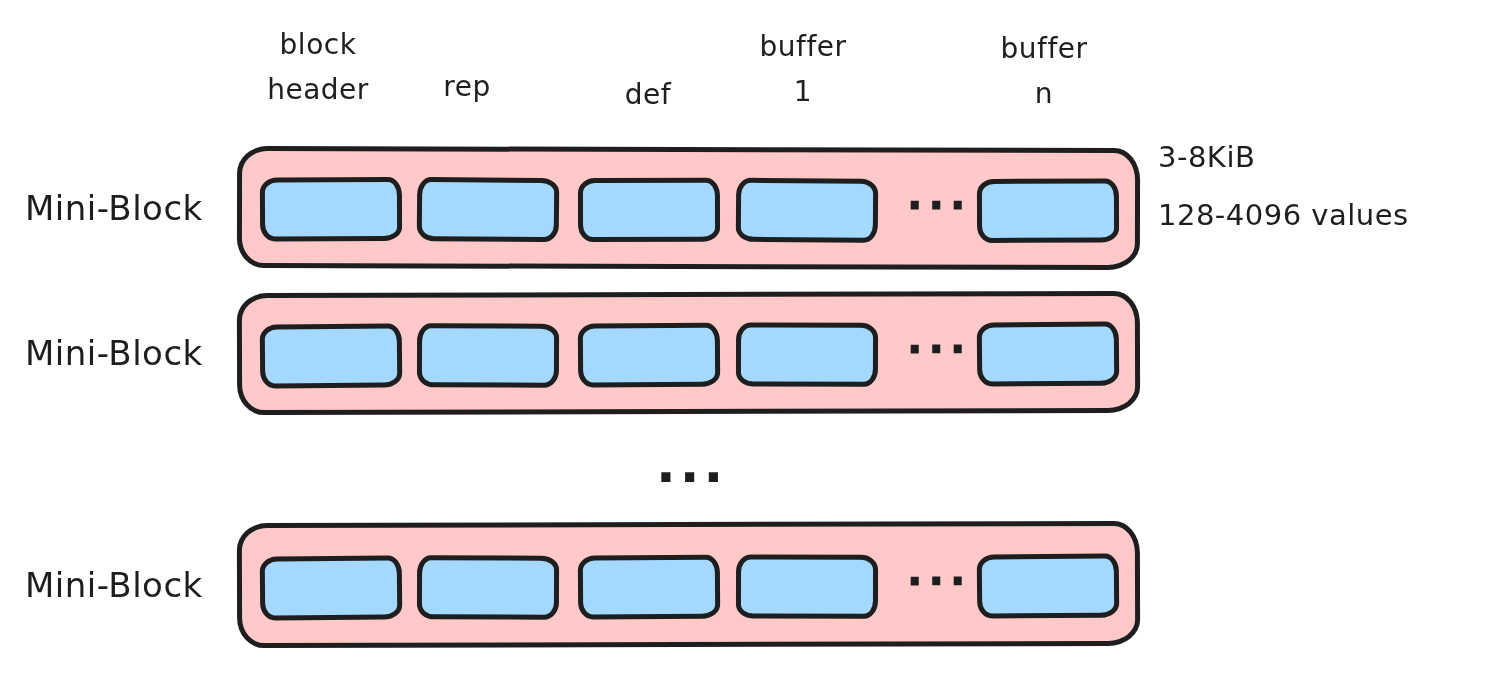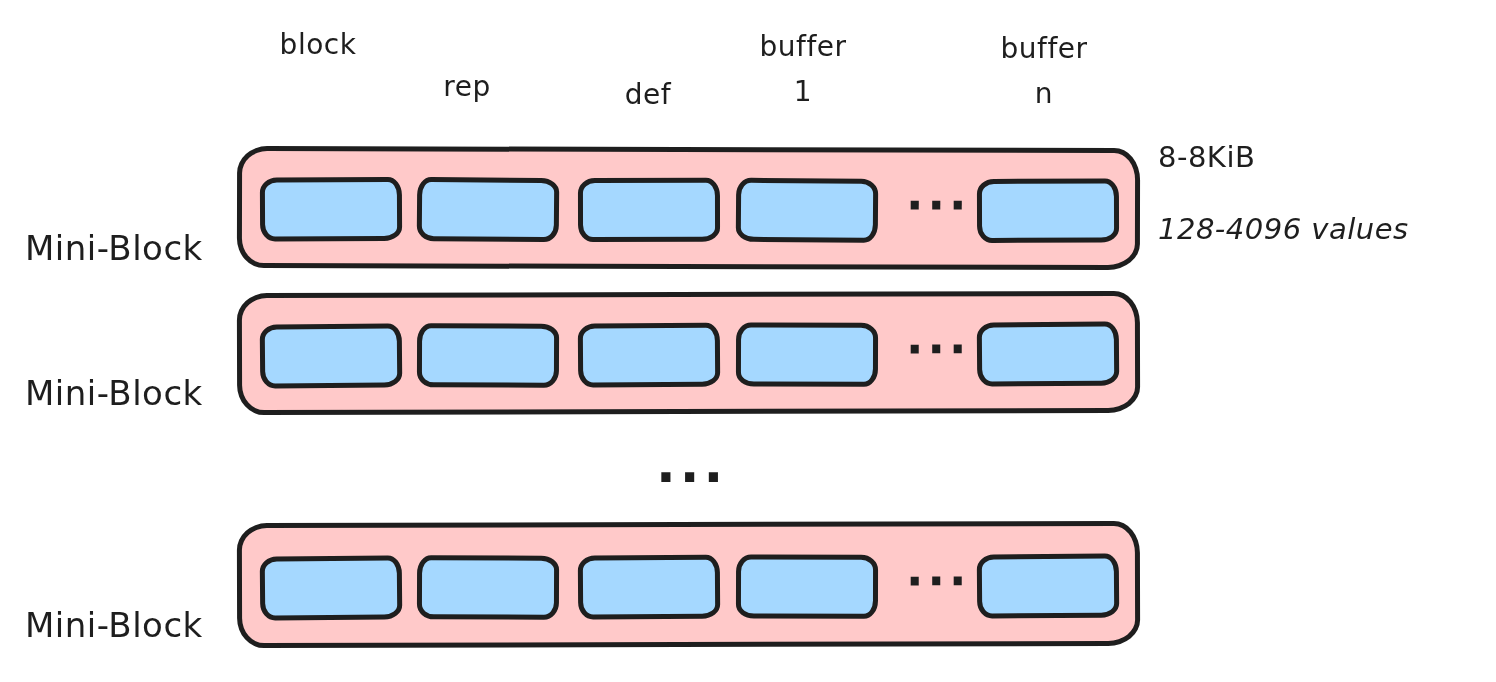--- a/index.html
+++ b/index.html
@@ -45,21 +45,20 @@
   }
   .row-label{
     position:absolute;
     left:25px;
     top:50%;
     transform:translateY(-50%);
     font-size:34px;
     letter-spacing:0.5px;
     white-space:nowrap;
     color:var(--text);
-    margin-top:40px;
   }
   .block{
     position:absolute;
     left:237px;
     top:0;
     width:903px;
     height:122px;
     background:var(--block-fill);
     border:5px solid var(--stroke);
     border-radius:30px 26px 32px 27px / 27px 32px 26px 30px;
@@ -95,40 +94,41 @@
   
   .annotation{
     position:absolute;
     left:1158px;
     font-size:29px;
     letter-spacing:0.5px;
     white-space:nowrap;
     color:var(--text);
   }
   .annotation.size{top:140px;}
-  .annotation.values{top:212px;font-style:italic;}
+  .annotation.values{top:198px;}
 
   
   .rows-separator{
     position:absolute;
     left:656px;
     top:434px;
     font-size:52px;
     font-weight:700;
     letter-spacing:4px;
     color:var(--stroke);
   }
 </style>
 </head>
 <body>
 
 <div class="canvas">
 
   <div class="col-label" style="left:318px; top:22px">
     <div>block</div>
+    <div>header</div>
   </div>
   <div class="col-label" style="left:467px; top:64px">
     <div>rep</div>
   </div>
   <div class="col-label" style="left:648px; top:72px">
     <div>def</div>
   </div>
   <div class="col-label" style="left:803px; top:24px">
     <div>buffer</div>
     <div>1</div>
@@ -143,21 +143,21 @@
     <div class="block">
       <div class="cell c1"></div>
       <div class="cell c2"></div>
       <div class="cell c3"></div>
       <div class="cell c4"></div>
       <span class="row-dots">...</span>
       <div class="cell c5"></div>
     </div>
   </div>
 
-  <div class="annotation size">8-8KiB</div>
+  <div class="annotation size">3-8KiB</div>
   <div class="annotation values">128-4096 values</div>
 
   <div class="row" style="top:292px">
     <div class="row-label">Mini-Block</div>
     <div class="block">
       <div class="cell c1"></div>
       <div class="cell c2"></div>
       <div class="cell c3"></div>
       <div class="cell c4"></div>
       <span class="row-dots">...</span>

